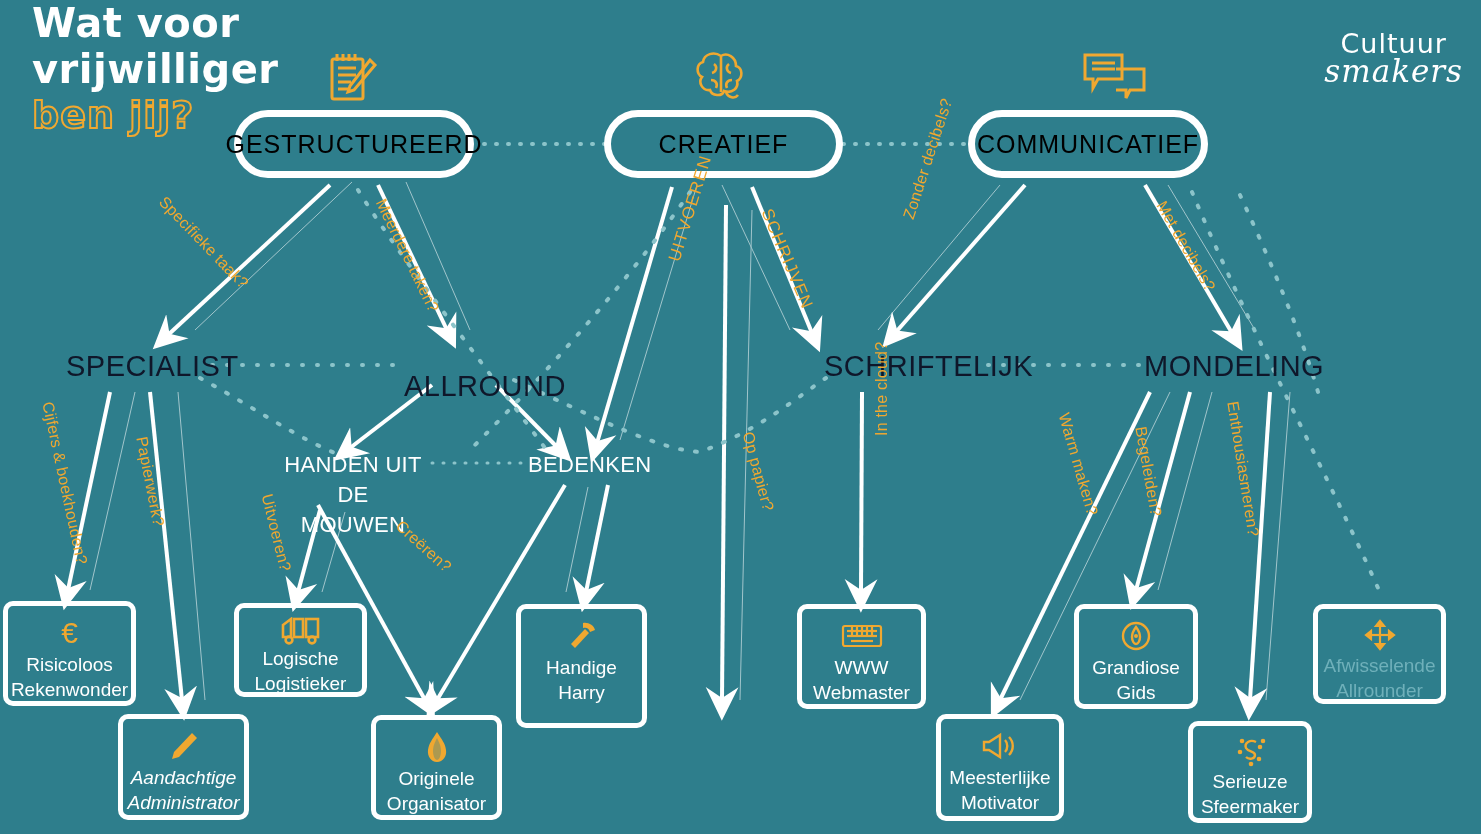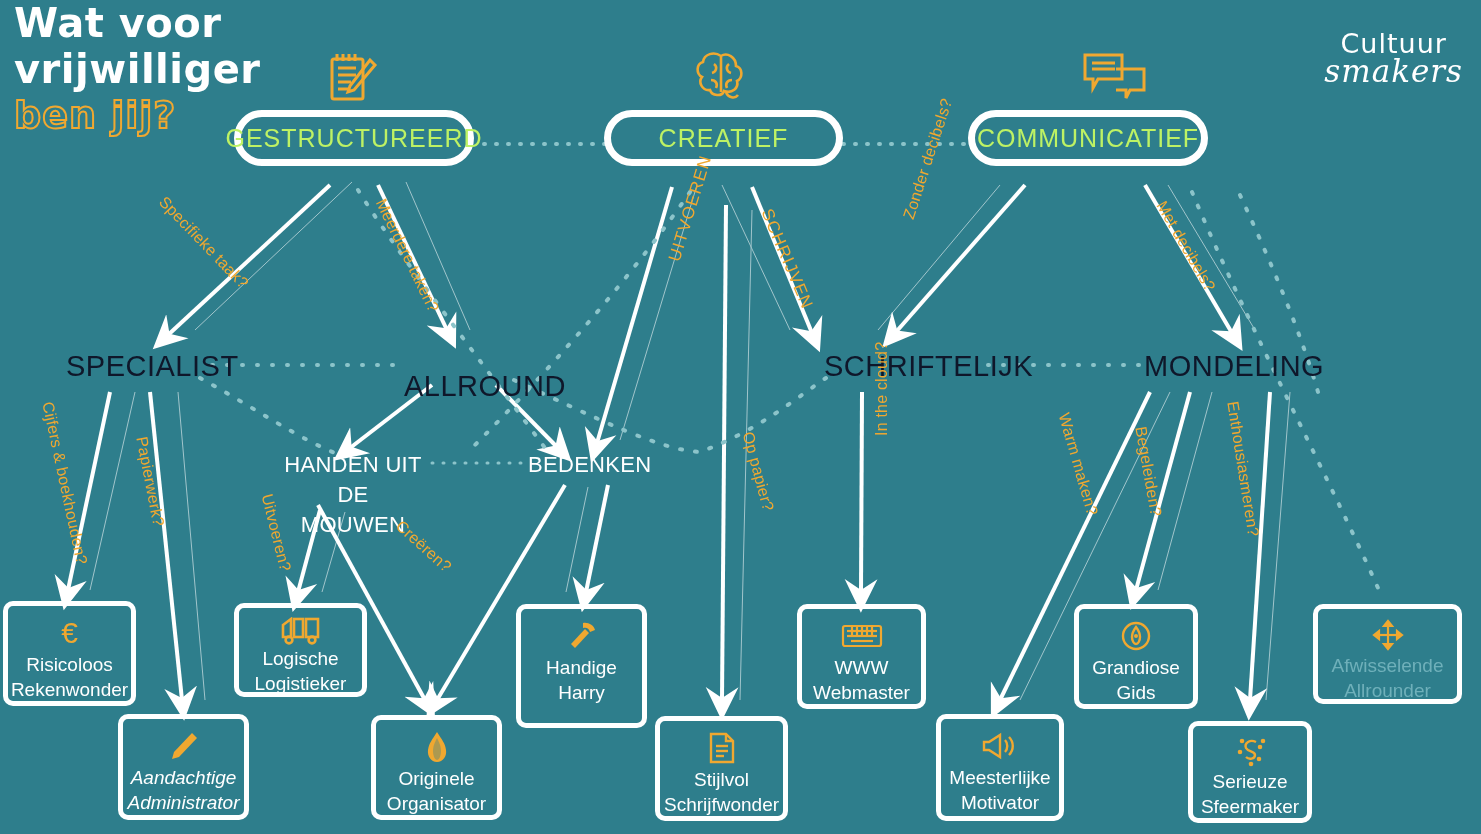--- a/index.html
+++ b/index.html
@@ -7,43 +7,43 @@
     width:1481px;height:834px;overflow:hidden;
     background:#2e7e8c;
     font-family:"Liberation Sans", sans-serif;
     position:relative;
   }
   #stage{position:absolute;inset:0;width:1481px;height:834px;}
   svg.layer{position:absolute;left:0;top:0;width:1481px;height:834px;overflow:visible;}
   .abs{position:absolute;}
 
   
-  #headline{left:14px;top:0px;width:260px;}
+  #headline{left:32px;top:0px;width:260px;}
   #headline .l1,#headline .l2{
     color:#ffffff;font-size:40px;line-height:46px;font-weight:bold;
     letter-spacing:.5px;font-family:"DejaVu Sans", sans-serif;
   }
   #headline .l3{
     font-size:38px;line-height:46px;font-weight:bold;
     color:transparent;
     -webkit-text-stroke:2px #f0a830;
     font-family:"DejaVu Sans", sans-serif;
     letter-spacing:1px;
   }
 
   
   #logo{right:18px;top:28px;text-align:center;color:#ffffff;}
   #logo .c1{font-family:"DejaVu Sans", sans-serif;font-size:27px;letter-spacing:1px;}
   #logo .c2{font-family:"DejaVu Serif", serif;font-style:italic;font-size:31px;margin-top:-6px;letter-spacing:1px;}
 
   
   .pill{
     position:absolute;border:7px solid #ffffff;border-radius:34px;
-    height:56px;display:flex;align-items:center;justify-content:center;
-    color:#bef264;font-size:25px;letter-spacing:1px;
+    height:68px;display:flex;align-items:center;justify-content:center;
+    color:#000000;font-size:25px;letter-spacing:1px;
     background:transparent;box-sizing:border-box;
   }
   .topicon{position:absolute;color:#f0a830;}
 
   
   .midnode{
     position:absolute;color:#0f172a;font-size:29px;letter-spacing:.5px;
     white-space:nowrap;
   }
   .subnode{
@@ -275,33 +275,20 @@
     <div class="cicon">
       <svg width="32" height="30" viewBox="0 0 32 30">
         <path d="M17,2 C22,1 28,4 29,9 L24,11 C23,7 20,6 17,7 Z" fill="#f0a830"></path>
         <path d="M19,8 L23,12 L9,27 L5,23 Z" fill="#f0a830"></path>
       </svg>
     </div>
     <div class="ctext">Handige</div>
     <div class="ctext">Harry</div>
   </div>
 
-  <div class="card" style="left:655px;top:716px;width:133px;height:105px;">
-    <div class="cicon">
-      <svg width="28" height="32" viewBox="0 0 28 32" fill="none" stroke="#f0a830" stroke-width="2.4">
-        <path d="M3,2 H18 L25,9 V30 H3 Z"></path>
-          <path d="M18,2 V9 H25"></path>
-        <line x1="8" y1="14" x2="20" y2="14"></line>
-          <line x1="8" y1="19" x2="20" y2="19"></line>
-        <line x1="8" y1="24" x2="16" y2="24"></line>
-      </svg>
-    </div>
-    <div class="ctext">Stijlvol</div>
-    <div class="ctext">Schrijfwonder</div>
-  </div>
 
   <div class="card" style="left:797px;top:604px;width:129px;height:105px;">
     <div class="cicon">
       <svg width="42" height="26" viewBox="0 0 42 26" fill="none" stroke="#f0a830" stroke-width="2.2">
         <rect x="2" y="3" width="38" height="20" rx="2"></rect>
         <line x1="6" y1="8" x2="36" y2="8"></line>
           <line x1="6" y1="13" x2="36" y2="13"></line>
         <line x1="10" y1="18" x2="32" y2="18"></line>
         <line x1="11" y1="4" x2="11" y2="12"></line>
           <line x1="16" y1="4" x2="16" y2="12"></line>
@@ -347,21 +334,21 @@
         <circle cx="6" cy="15" r="1.1" fill="#f0a830"></circle>
           <circle cx="25" cy="22" r="1.1" fill="#f0a830"></circle>
         <circle cx="17" cy="27" r="1.1" fill="#f0a830"></circle>
           <circle cx="29" cy="4" r="1.1" fill="#f0a830"></circle>
       </svg>
     </div>
     <div class="ctext">Serieuze</div>
     <div class="ctext">Sfeermaker</div>
   </div>
 
-  <div class="card muted" style="left:1313px;top:604px;width:149px;height:100px;text-align:center;">
+  <div class="card muted" style="left:1313px;top:604px;width:133px;height:100px;text-align:center;">
     <div class="cicon">
       <svg width="34" height="34" viewBox="0 0 34 34" fill="none" stroke="#f0a830" stroke-width="2.2">
         <line x1="17" y1="5" x2="17" y2="29"></line>
           <line x1="5" y1="17" x2="29" y2="17"></line>
         <path d="M17,3 L13,8 H21 Z" fill="#f0a830"></path>
           <path d="M17,31 L13,26 H21 Z" fill="#f0a830"></path>
         <path d="M3,17 L8,13 V21 Z" fill="#f0a830"></path>
           <path d="M31,17 L26,13 V21 Z" fill="#f0a830"></path>
       </svg>
     </div>

